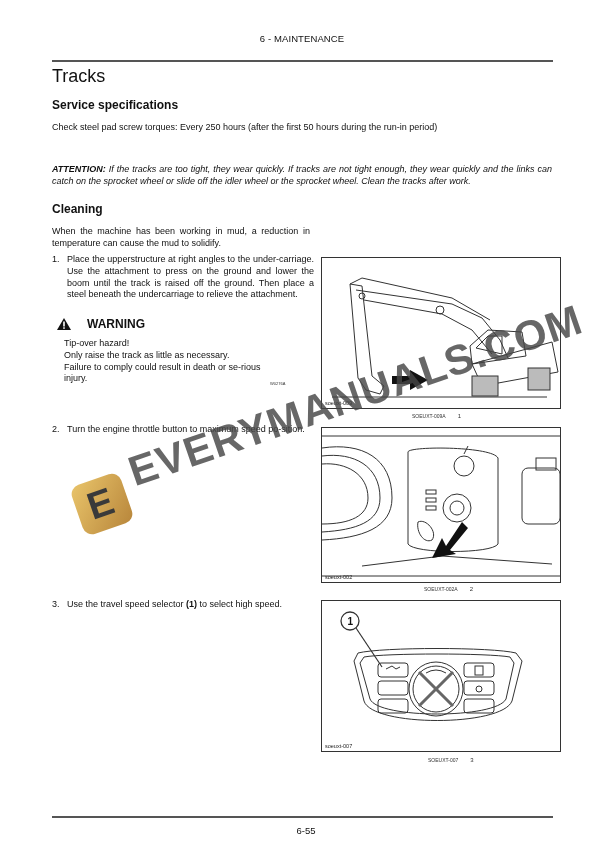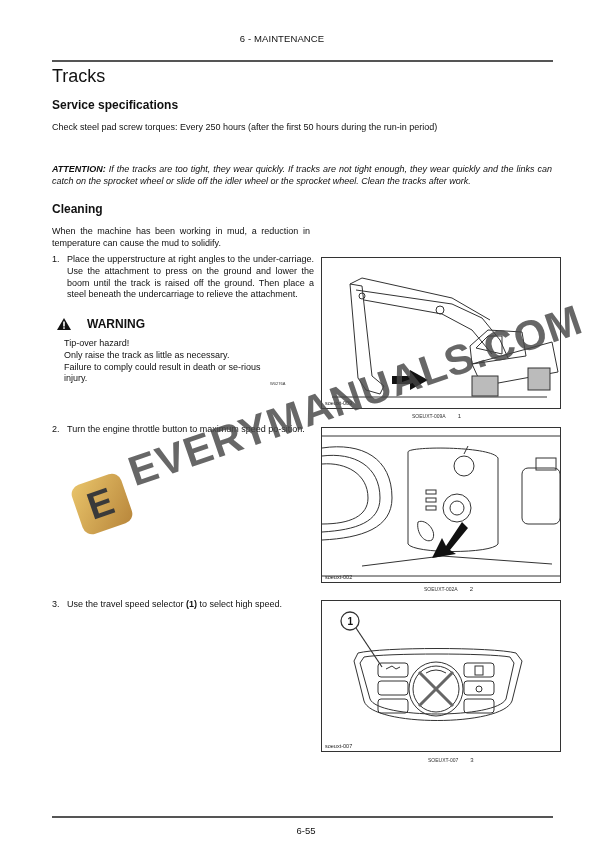--- a/index.html
+++ b/index.html
@@ -1,19 +1,19 @@
 <!DOCTYPE html>
 <html><head>
 <meta charset="utf-8">
 <style>
   html, body { margin: 0; padding: 0; background: #ffffff; }
   body { width: 612px; height: 864px; position: relative; overflow: hidden;
          font-family: "Liberation Sans", sans-serif; color: #111; }
   .abs { position: absolute; }
-  .header-title { left: 0; width: 564px; top: 33px; text-align: center; font-size: 9.5px; letter-spacing: 0.1px; }
+  .header-title { left: 0; width: 564px; top: 33px; text-align: center; font-size: 9.5px; letter-spacing: 0.1px; padding-left: 20px; }
   .rule { left: 52px; width: 501px; height: 2px; background: #555; }
   .h1 { left: 52px; top: 66px; font-size: 18px; font-weight: normal; }
   .h2 { left: 52px; font-size: 12px; font-weight: bold; }
   .body { font-size: 9px; line-height: 11.8px; }
   .spec { left: 52px; top: 122px; width: 520px; }
   .attention { left: 52px; top: 164px; width: 500px; font-style: italic; text-align: justify; }
   .attention b { font-style: italic; }
   .intro { left: 52px; top: 226px; width: 258px; }
   .step { width: 262px; }
   .step .num { position: absolute; left: 0; top: 0; }

